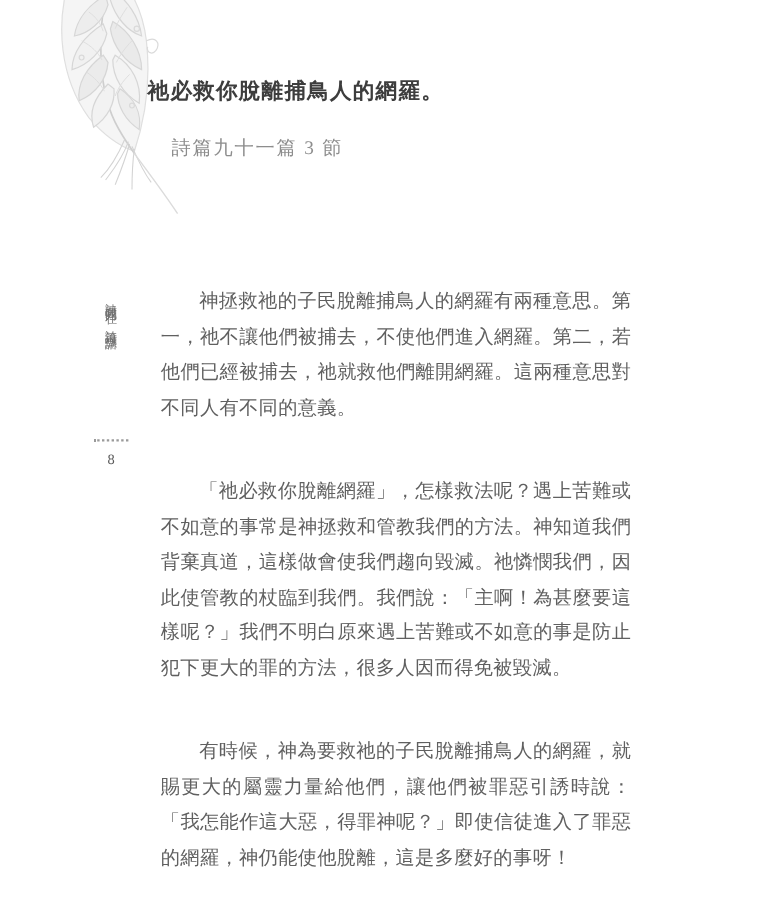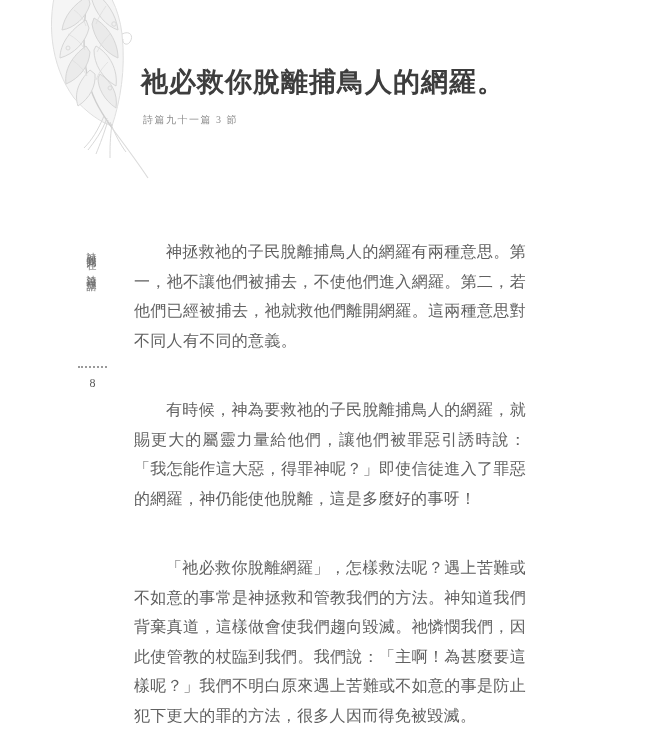--- a/index.html
+++ b/index.html
@@ -51,36 +51,36 @@
     top: 376px;
     width: 29px;
     text-align: center;
     font-size: 12px;
     color: #595959;
     font-family: "Liberation Serif", serif;
   }
 
   .title {
     position: absolute;
-    left: 141px;
+    left: 123px;
     top: 64px;
     width: 480px;
-    font-size: 27px;
+    font-size: 18px;
     font-weight: 700;
     letter-spacing: 1px;
     color: #3d3d3d;
     font-family: "Liberation Sans", sans-serif;
   }
 
   .subtitle {
     position: absolute;
     left: 143px;
     top: 113px;
     width: 300px;
-    font-size: 10px;
+    font-size: 16px;
     letter-spacing: 1.5px;
     color: #8d8d8d;
     font-family: "Liberation Serif", serif;
   }
 
   .content {
     position: absolute;
     left: 134px;
     top: 197px;
     width: 392px;
@@ -134,15 +134,15 @@
 <div class="sidebar-dots"></div>
 
 <div class="page-number">8</div>
 
 <h1 class="title">祂必救你脫離捕鳥人的網羅。</h1>
 
 <div class="subtitle">詩篇九十一篇 3 節</div>
 
 <div class="content">
   <p>神拯救祂的子民脫離捕鳥人的網羅有兩種意思。第一，祂不讓他們被捕去，不使他們進入網羅。第二，若他們已經被捕去，祂就救他們離開網羅。這兩種意思對不同人有不同的意義。</p>
+  <p>「祂必救你脫離網羅」，怎樣救法呢？遇上苦難或不如意的事常是神拯救和管教我們的方法。神知道我們背棄真道，這樣做會使我們趨向毀滅。祂憐憫我們，因此使管教的杖臨到我們。我們說：「主啊！為甚麼要這樣呢？」我們不明白原來遇上苦難或不如意的事是防止犯下更大的罪的方法，很多人因而得免被毀滅。</p>
   <p>有時候，神為要救祂的子民脫離捕鳥人的網羅，就賜更大的屬靈力量給他們，讓他們被罪惡引誘時說：「我怎能作這大惡，得罪神呢？」即使信徒進入了罪惡的網羅，神仍能使他脫離，這是多麼好的事呀！</p>
-  <p>「祂必救你脫離網羅」，怎樣救法呢？遇上苦難或不如意的事常是神拯救和管教我們的方法。神知道我們背棄真道，這樣做會使我們趨向毀滅。祂憐憫我們，因此使管教的杖臨到我們。我們說：「主啊！為甚麼要這樣呢？」我們不明白原來遇上苦難或不如意的事是防止犯下更大的罪的方法，很多人因而得免被毀滅。</p>
 </div>
 
 </body></html>

